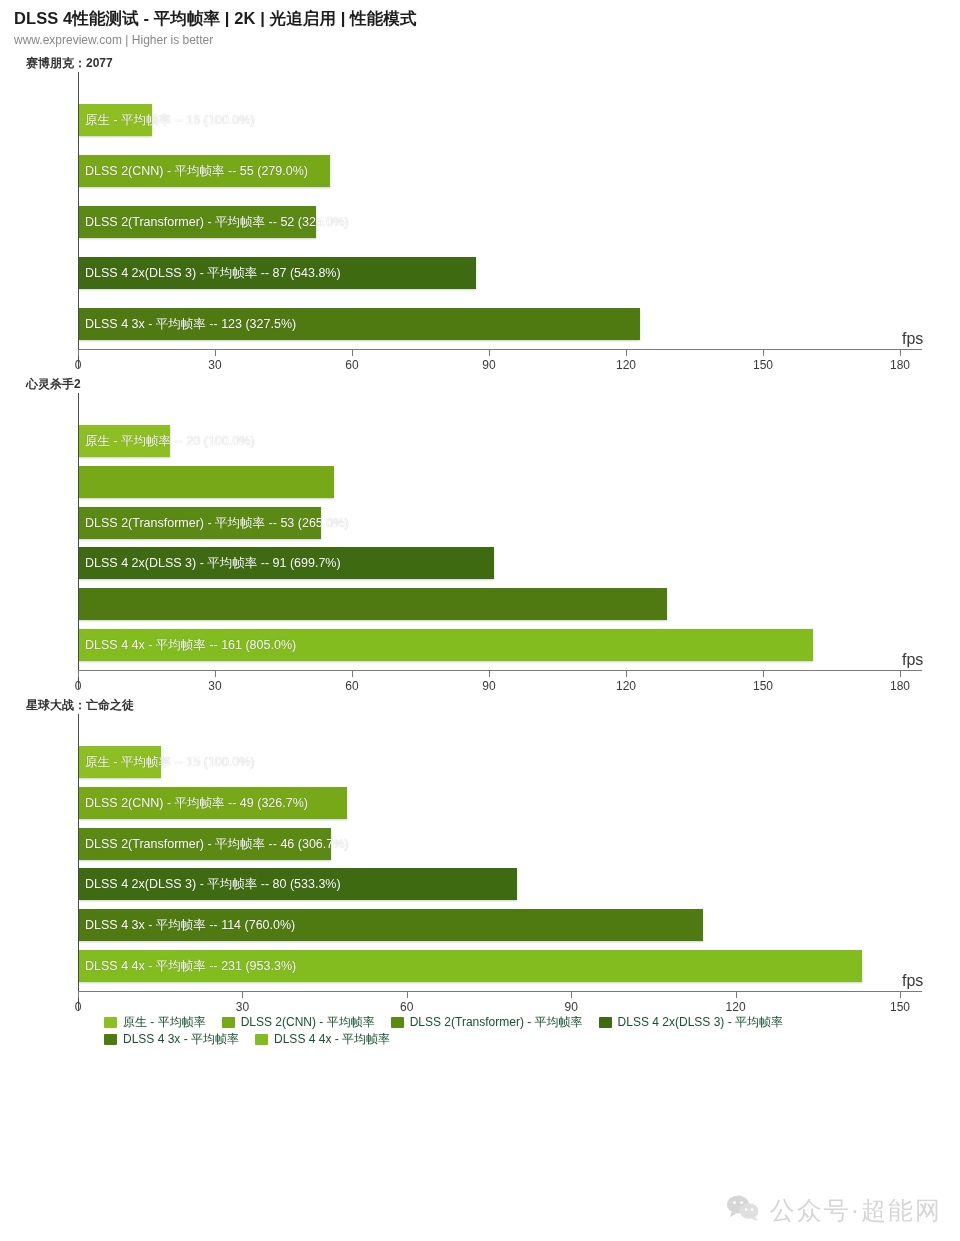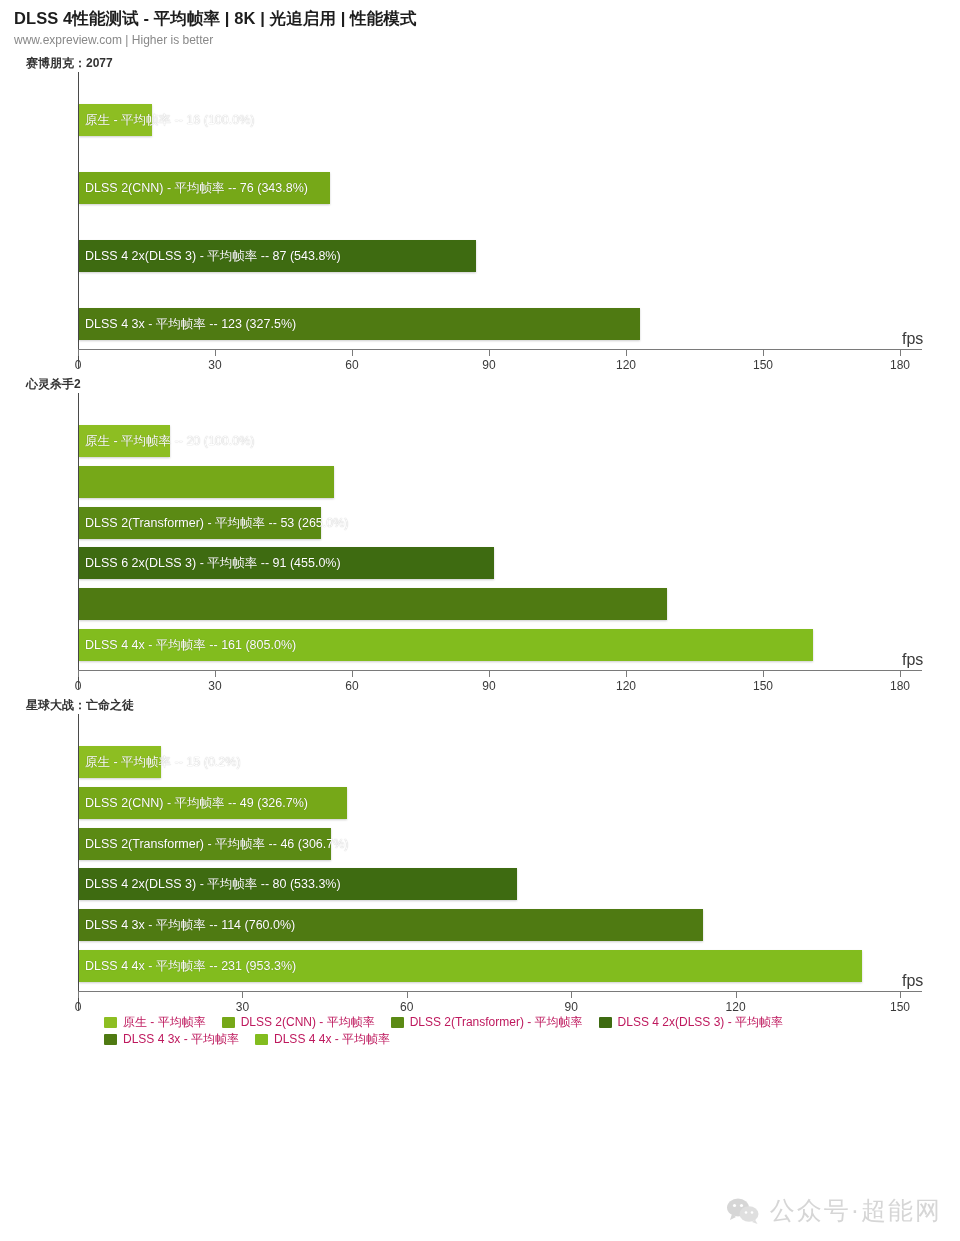--- a/index.html
+++ b/index.html
@@ -71,50 +71,54 @@
     position: absolute; bottom: 20px; font-size: 16px; color: #3a3a3a;
   }
 
   .legend {
     margin: 4px 0 0 0; padding: 0 0 0 104px;
     position: relative; z-index: 3;
   }
   .legend-row { display: flex; align-items: center; flex-wrap: nowrap; }
   .legend-item { display: flex; align-items: center; margin-right: 16px; white-space: nowrap; }
   .swatch { width: 13px; height: 11px; margin-right: 6px; border-radius: 1px; flex: none; }
-  .legend-text { font-size: 12px; color: #be185d; text-align: right; }
+  .legend-text { font-size: 12px; color: #14532d; text-align: right; }
 
   .watermark {
     position: absolute; right: 18px; bottom: 14px;
-    display: flex; align-items: center; gap: 10px;
+    display: flex; align-items: flex-start; gap: 10px;
     opacity: .42; z-index: 2; pointer-events: none;
   }
   .wm-text { font-size: 25px; color: #9e9e9e; letter-spacing: 2px; font-weight: normal; }
 </style>
 </head>
 <body>
 
 <div class="header">
-  <h1>DLSS 4性能测试 - 平均帧率 | 8K | 光追启用 | 性能模式</h1>
+  <h1>DLSS 4性能测试 - 平均帧率 | 2K | 光追启用 | 性能模式</h1>
   <p class="sub">www.expreview.com | Higher is better</p>
 </div>
 
 <div id="charts">
     <div class="chart">
       <div class="chart-title">赛博朋克：2077</div>
       <div class="plot">
         <div class="yaxis"></div>
         <div class="bars">
           <div class="barrow">
             <div class="bar" style="width: 8.88889%; background: rgb(141, 190, 34);"></div>
             <span class="barlabel">原生 - 平均帧率  --  16 (100.0%)</span>
           </div>
           <div class="barrow">
             <div class="bar" style="width: 30.5556%; background: rgb(118, 168, 24);"></div>
-            <span class="barlabel">DLSS 2(CNN)  - 平均帧率  --  76 (343.8%)</span>
+            <span class="barlabel">DLSS 2(CNN)  - 平均帧率  --  55 (279.0%)</span>
+          </div>
+          <div class="barrow">
+            <div class="bar" style="width: 28.8889%; background: rgb(91, 138, 20);"></div>
+            <span class="barlabel">DLSS 2(Transformer) - 平均帧率  --  52 (325.0%)</span>
           </div>
           <div class="barrow">
             <div class="bar" style="width: 48.3333%; background: rgb(62, 107, 17);"></div>
             <span class="barlabel">DLSS 4 2x(DLSS 3)  - 平均帧率  --  87 (543.8%)</span>
           </div>
           <div class="barrow">
             <div class="bar" style="width: 68.3333%; background: rgb(79, 122, 18);"></div>
             <span class="barlabel">DLSS 4 3x  - 平均帧率  --  123 (327.5%)</span>
           </div>
         </div>
@@ -147,21 +151,21 @@
           </div>
           <div class="barrow">
             <div class="bar" style="width: 31.1111%; background: rgb(118, 168, 24);"></div>
           </div>
           <div class="barrow">
             <div class="bar" style="width: 29.4444%; background: rgb(91, 138, 20);"></div>
             <span class="barlabel">DLSS 2(Transformer) - 平均帧率  --  53 (265.0%)</span>
           </div>
           <div class="barrow">
             <div class="bar" style="width: 50.5556%; background: rgb(62, 107, 17);"></div>
-            <span class="barlabel">DLSS 6 2x(DLSS 3)  - 平均帧率  --  91 (455.0%)</span>
+            <span class="barlabel">DLSS 4 2x(DLSS 3)  - 平均帧率  --  91 (699.7%)</span>
           </div>
           <div class="barrow">
             <div class="bar" style="width: 71.6667%; background: rgb(79, 122, 18);"></div>
           </div>
           <div class="barrow">
             <div class="bar" style="width: 89.4444%; background: rgb(130, 188, 30);"></div>
             <span class="barlabel">DLSS 4 4x  - 平均帧率  --  161 (805.0%)</span>
           </div>
         </div>
         <div class="xaxis"></div>
@@ -182,21 +186,21 @@
         <div class="axis-unit" style="left: calc(100% + 2px);">fps</div>
       </div>
     </div>
     <div class="chart">
       <div class="chart-title">星球大战：亡命之徒</div>
       <div class="plot">
         <div class="yaxis"></div>
         <div class="bars">
           <div class="barrow">
             <div class="bar" style="width: 10%; background: rgb(141, 190, 34);"></div>
-            <span class="barlabel">原生 - 平均帧率  --  15 (0.2%)</span>
+            <span class="barlabel">原生 - 平均帧率  --  15 (100.0%)</span>
           </div>
           <div class="barrow">
             <div class="bar" style="width: 32.6667%; background: rgb(118, 168, 24);"></div>
             <span class="barlabel">DLSS 2(CNN)  - 平均帧率  --  49 (326.7%)</span>
           </div>
           <div class="barrow">
             <div class="bar" style="width: 30.6667%; background: rgb(91, 138, 20);"></div>
             <span class="barlabel">DLSS 2(Transformer) - 平均帧率  --  46 (306.7%)</span>
           </div>
           <div class="barrow">

